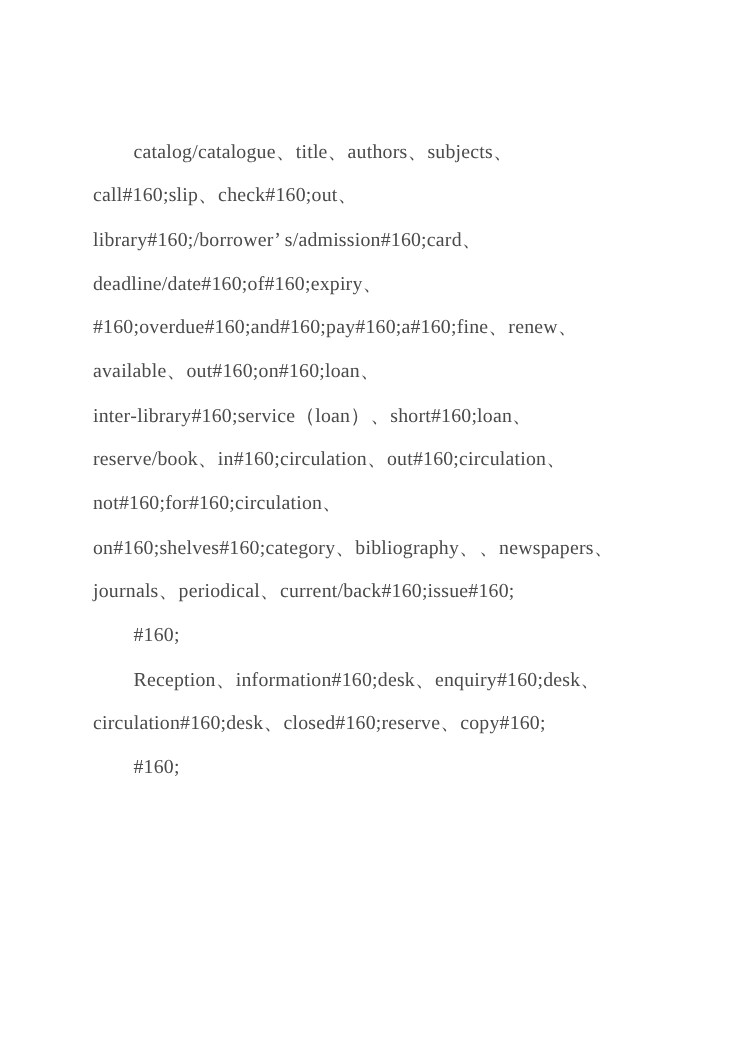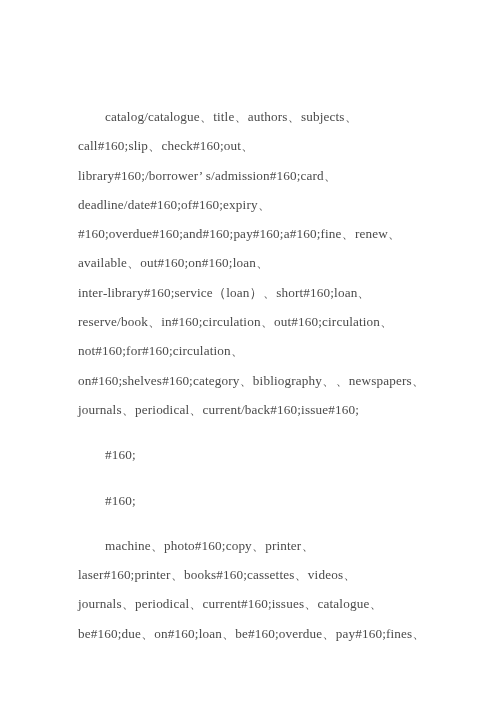--- a/index.html
+++ b/index.html
@@ -26,21 +26,21 @@
 
   
   #doc-body {
     position: absolute;
     left: 62px;
     top: 86px;
     width: 386px;
   }
 
   .para {
-    margin: 16px;
+    margin: 0;
     color: #4a4a4a;
     font-size: 13.2px;
     line-height: 29.3px;
     letter-spacing: 0.15px;
     white-space: pre-wrap;
     word-break: keep-all;
   }
 
   
   .para.indent {
@@ -84,28 +84,26 @@
 #160;overdue#160;and#160;pay#160;a#160;fine、renew、
 available、out#160;on#160;loan、
 inter‐library#160;service（loan）、short#160;loan、
 reserve/book、in#160;circulation、out#160;circulation、
 not#160;for#160;circulation、
 on#160;shelves#160;category、bibliography、、newspapers、
 journals、periodical、current/back#160;issue#160;</p>
 
     <p class="para indent">#160;</p>
 
+    <p class="para indent">Reception、information#160;desk、enquiry#160;desk、
+circulation#160;desk、closed#160;reserve、copy#160;</p>
 
 
     <p class="para indent">#160;</p>
 
-    <p class="para indent">machine、photo#160;copy、printer、
-laser#160;printer、books#160;cassettes、videos、
-journals、periodical、current#160;issues、catalogue、
-be#160;due、on#160;loan、be#160;overdue、pay#160;fines、</p>
 
   </div>
 
   <div id="page-footer">
     <span class="footer-text">第 6 页 共 7 页</span>
   </div>
 
 </div>
 
 </body></html>

